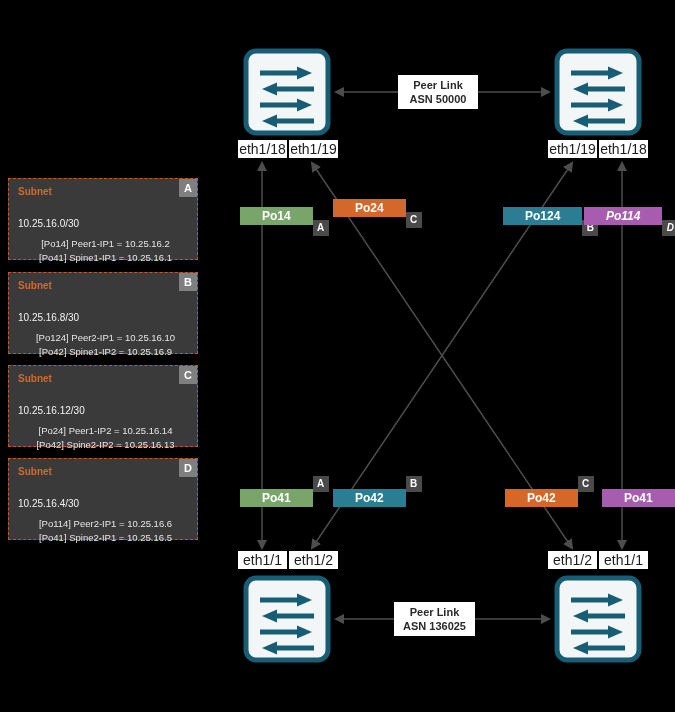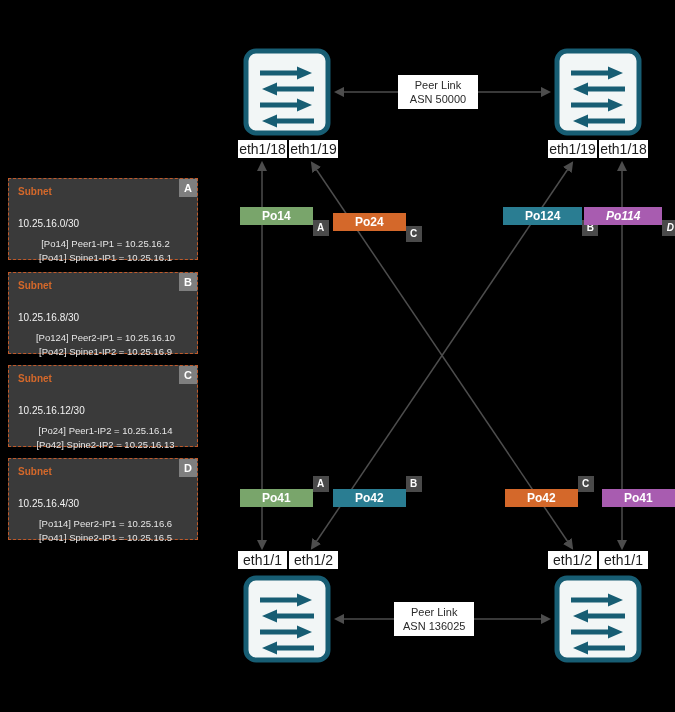--- a/index.html
+++ b/index.html
@@ -8,21 +8,21 @@
 
   .wires { position:absolute; left:0; top:0; z-index:1; }
 
   .switch { position:absolute; width:88px; height:88px; z-index:2; }
 
   .eth-group { position:absolute; display:flex; gap:2px; z-index:3; }
   .eth { width:49px; height:18px; background:#ffffff; color:#1c1c1c; font-size:14px;
          line-height:18px; text-align:center; }
 
   .peer-label { position:absolute; background:#ffffff; color:#2a2a2a; font-size:11px;
-                line-height:14px; text-align:center; padding:3px 9px; z-index:3; min-width:80px; }
+                line-height:14px; text-align:center; padding:3px 9px; z-index:3; min-width:80px;font-weight:bold; }
 
   .po-group { position:absolute; z-index:3; }
   .po { display:inline-block; min-width:42px; height:18px; line-height:18px; padding:0 22px;
         text-align:center; color:#ffffff; font-size:12px; font-weight:bold; }
   .badge { position:absolute; width:16px; height:16px; line-height:16px; text-align:center;
            color:#ffffff; font-size:10px; font-weight:bold; background:#4a4a4a; z-index:4; }
   .top-row .badge { left:100%; top:14px; }
   .bottom-row .badge { left:100%; top:-12px; }
 
   .c-green  { background:#79a56b; }
@@ -144,21 +144,21 @@
   </div>
   <div class="eth-group" style="left:548px; top:551px;">
     <span class="eth">eth1/2</span>
     <span class="eth">eth1/1</span>
   </div>
 
   <div class="po-group top-row" style="left:240px; top:206px;">
     <span class="po c-green">Po14</span>
     <span class="badge">A</span>
   </div>
-  <div class="po-group top-row" style="left:333px; top:212px;">
+  <div class="po-group top-row" style="left:333px; top:198px;">
     <span class="po c-orange">Po24</span>
     <span class="badge">C</span>
   </div>
   <div class="po-group top-row" style="left:503px; top:206px;">
     <span class="po c-teal">Po124</span>
     <span class="badge">B</span>
   </div>
   <div class="po-group top-row" style="left:584px; top:206px;font-style:italic;">
     <span class="po c-purple">Po114</span>
     <span class="badge">D</span>

